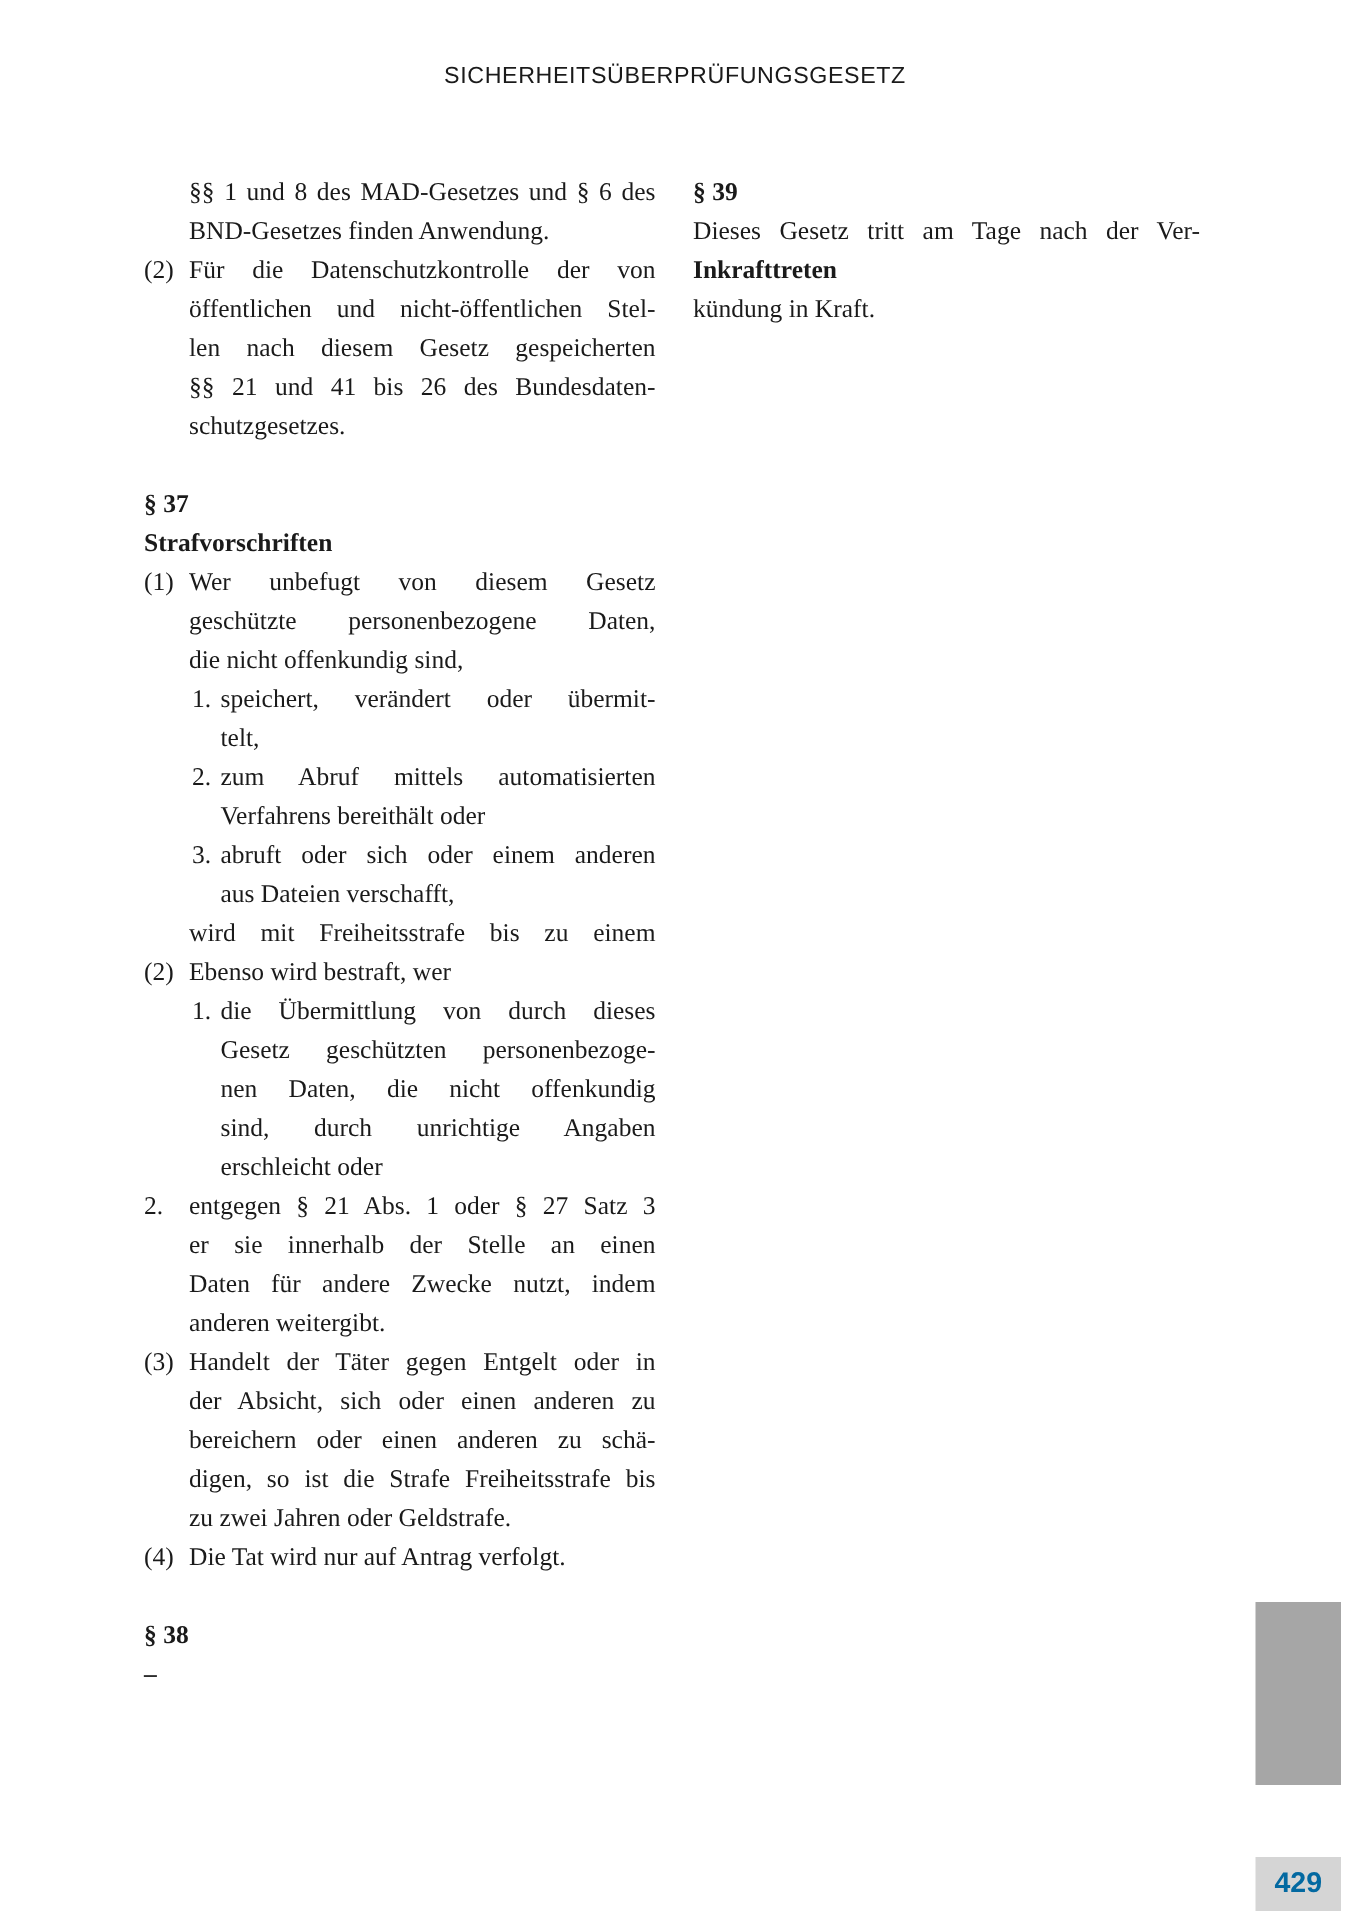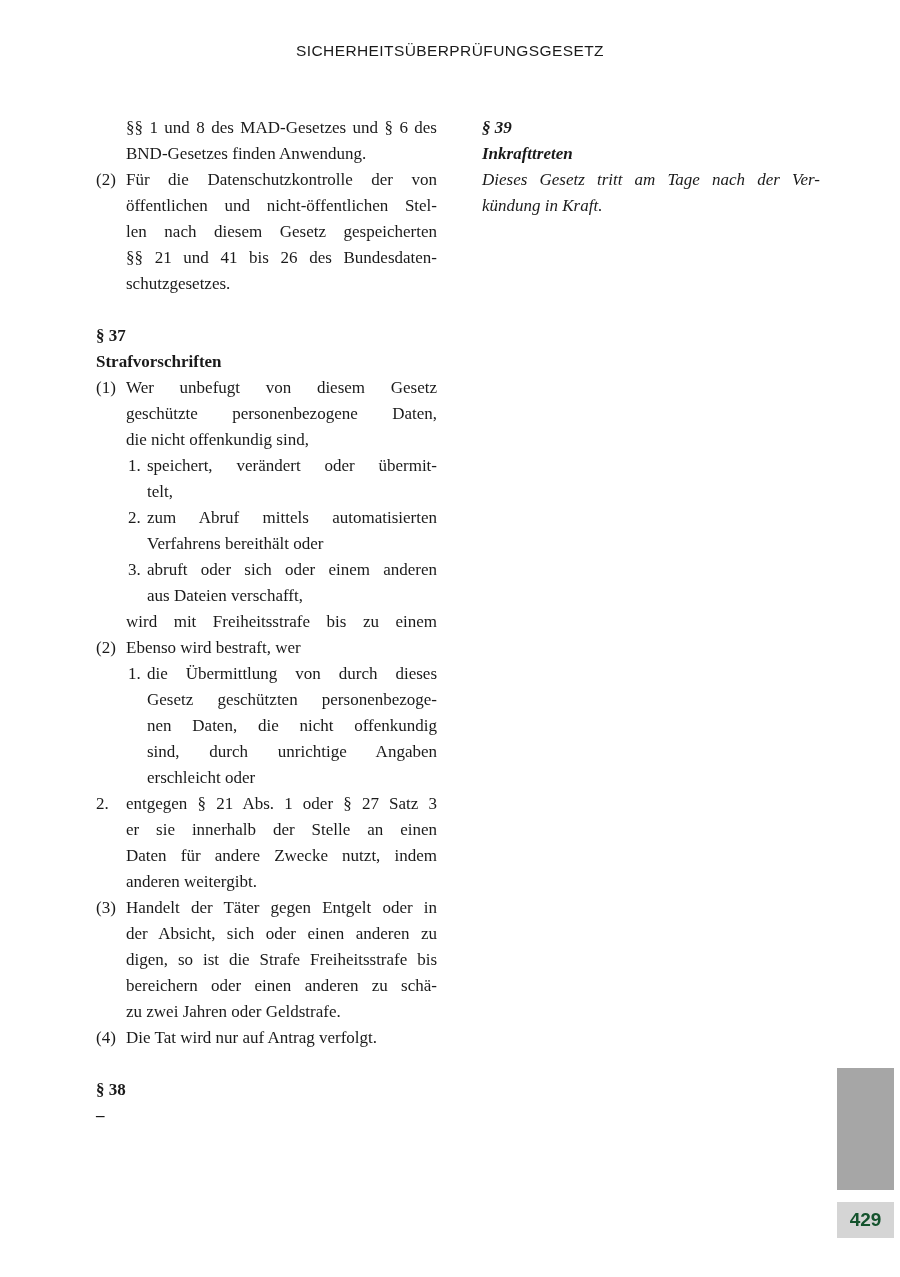--- a/index.html
+++ b/index.html
@@ -31,21 +31,21 @@
     color: var(--ink, #1a1a1a);
   }
   .col {
     position: absolute;
     top: 115px;
     font-family: "Liberation Serif", "DejaVu Serif", serif;
     font-size: 17px;
     color: var(--ink, #1a1a1a);
   }
   #col-left  { left: 96px;  width: 341px; }
-  #col-right { left: 482px; width: 338px; font-style: italic; }
+  #col-right { left: 462px; width: 338px; }
   .ln {
     position: relative;
     height: 26px;
     line-height: 26px;
   }
   .j {
     text-align: justify;
     text-align-last: justify;
   }
   .t0 { padding-left: 0; }
@@ -59,30 +59,30 @@
     position: absolute;
     left: 837px;
     top: 1068px;
     width: 57px;
     height: 122px;
     background: var(--edge-gray, #a6a6a6);
   }
   #page-number-badge {
     position: absolute;
     left: 837px;
-    top: 1202px;
+    top: 1238px;
     width: 57px;
     height: 36px;
     background: var(--badge-gray, #d5d5d5);
     font-family: "Liberation Sans", "DejaVu Sans", sans-serif;
     font-weight: 700;
     font-size: 19px;
     line-height: 36px;
     text-align: center;
-    color: #14532d;
+    color: #0369a1;
   }
 </style>
 </head>
 <body>
 
 <div id="page">
 
   <div id="header">SICHERHEITSÜBERPRÜFUNGSGESETZ</div>
 
   <div class="col" id="col-left">
@@ -111,33 +111,33 @@
       <div class="ln t2 j">Gesetz geschützten personenbezoge-</div>
       <div class="ln t2 j">nen Daten, die nicht offenkundig</div>
       <div class="ln t2 j">sind, durch unrichtige Angaben</div>
       <div class="ln t2">erschleicht oder</div>
       <div class="ln m0 j"><span class="mk">2.</span>entgegen § 21 Abs. 1 oder § 27 Satz 3</div>
       <div class="ln t1 j">er sie innerhalb der Stelle an einen</div>
       <div class="ln t1 j">Daten für andere Zwecke nutzt, indem</div>
       <div class="ln t1">anderen weitergibt.</div>
       <div class="ln m0 j"><span class="mk">(3)</span>Handelt der Täter gegen Entgelt oder in</div>
       <div class="ln t1 j">der Absicht, sich oder einen anderen zu</div>
+      <div class="ln t1 j">bereichern oder einen anderen zu schä-</div>
       <div class="ln t1 j">digen, so ist die Strafe Freiheitsstrafe bis</div>
-      <div class="ln t1 j">bereichern oder einen anderen zu schä-</div>
       <div class="ln t1">zu zwei Jahren oder Geldstrafe.</div>
       <div class="ln m0"><span class="mk">(4)</span>Die Tat wird nur auf Antrag verfolgt.</div>
       <div class="ln gap"></div>
       <div class="ln h">§ 38</div>
       <div class="ln h">–</div>
     </div>
 
   <div class="col" id="col-right">
       <div class="ln h">§ 39</div>
+      <div class="ln t0 j">Dieses Gesetz tritt am Tage nach der Ver-</div>
       <div class="ln h">Inkrafttreten</div>
-      <div class="ln t0 j">Dieses Gesetz tritt am Tage nach der Ver-</div>
       <div class="ln t0">kündung in Kraft.</div>
     </div>
 
   <div id="edge-block"></div>
 
   <div id="page-number-badge">429</div>
 
 </div>
 
 </body></html>

